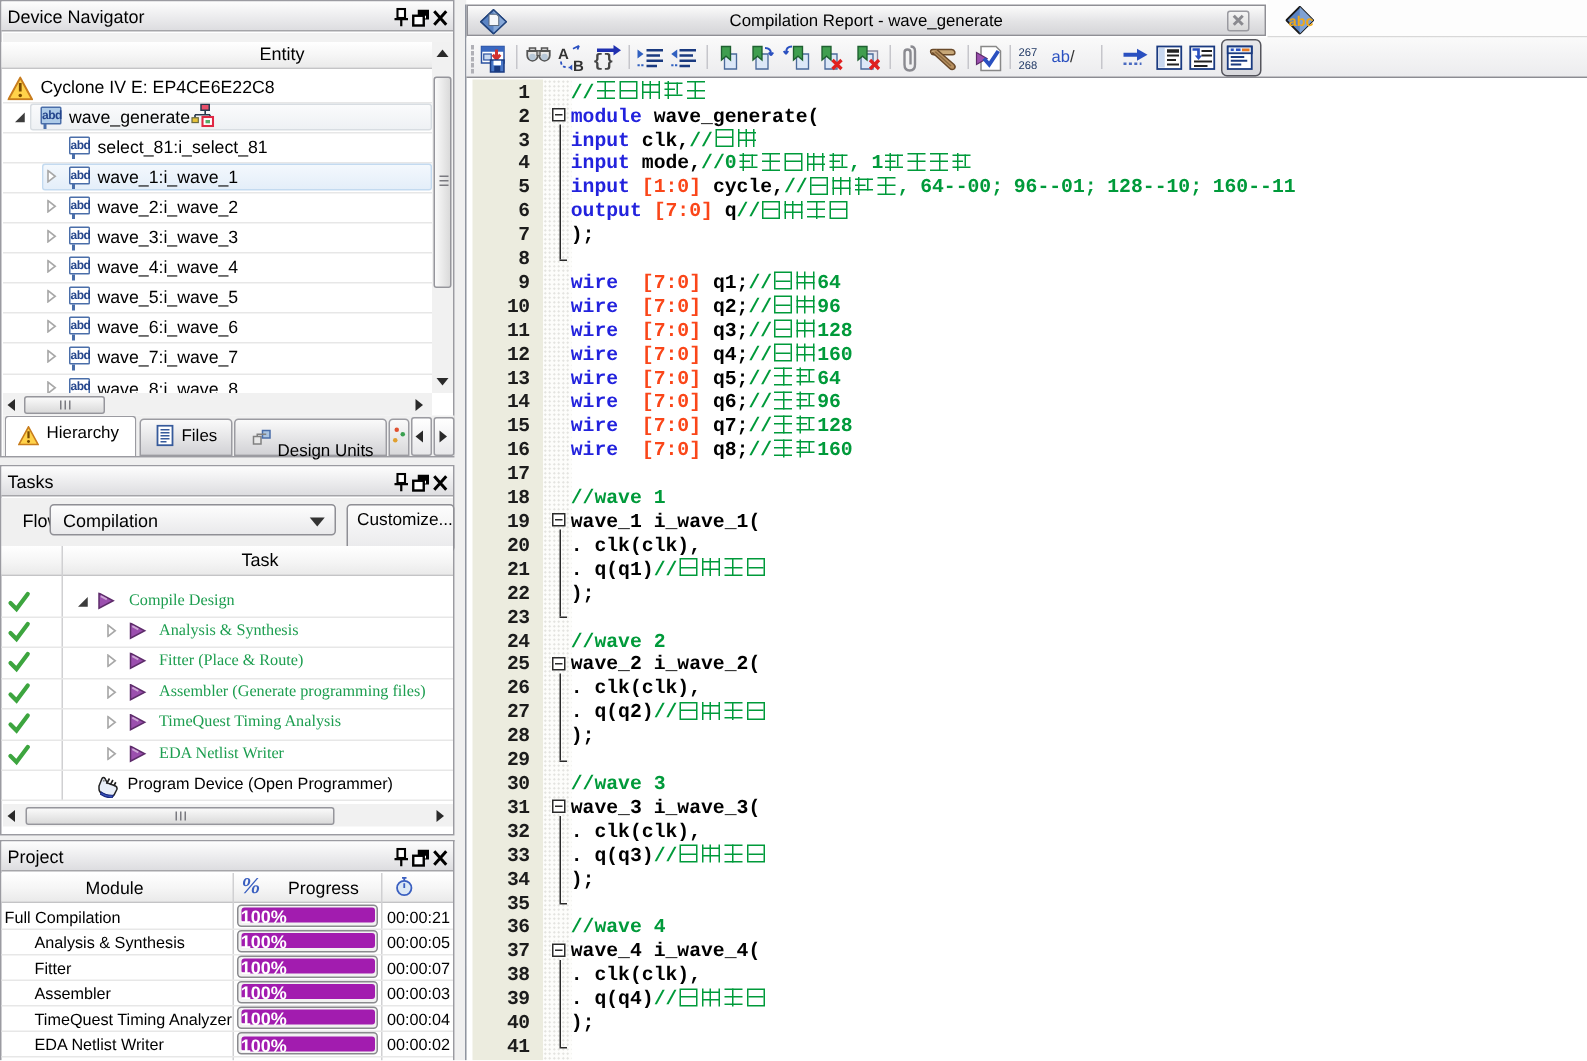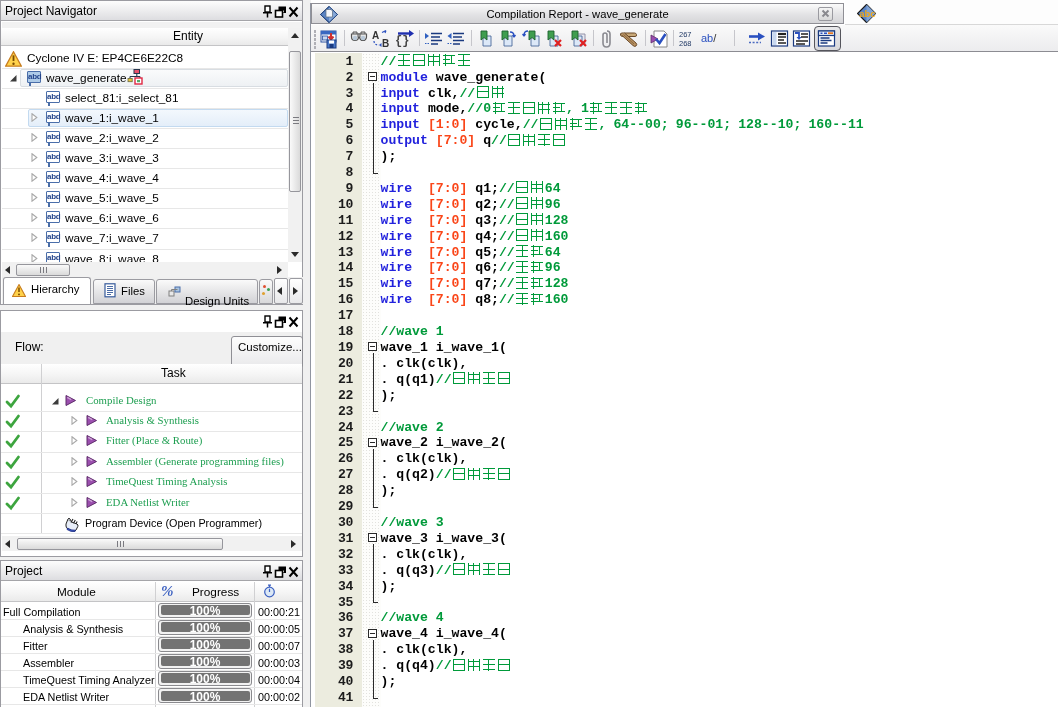--- a/index.html
+++ b/index.html
@@ -15,22 +15,22 @@
 .row { position:absolute; font-size:11.8px; color:#000; white-space:nowrap; }
 .sep { position:absolute; height:1px; background:#e7e7e7; }
 .sbtrack { position:absolute; background:#f1f1f1; }
 .sbthumbv { position:absolute; background:linear-gradient(90deg,#fafafa,#dadada); border:1px solid #96969c; border-radius:2px; }
 .sbthumbh { position:absolute; background:linear-gradient(#fafafa,#dadada); border:1px solid #96969c; border-radius:2px; }
 .abd { position:absolute; width:14px; height:12px; border:1px solid #4a6ea9; border-radius:1px;
   background:#fff; color:#24458c; font-size:8px; font-weight:bold; line-height:10.5px; text-align:center; letter-spacing:-0.3px; }
 .abd:after { content:""; position:absolute; left:0.5px; bottom:-4.5px; width:2.5px; height:4px; background:#4a6ea9; }
 .gtext { color:#1d9e50;font-family:Liberation Serif, serif; } .t11 { font-size:10.8px; }
 .pbar { position:absolute; height:15px; border:1px solid #8a8a8e; border-radius:3px; background:#f2f2f2; padding:1.5px; }
-.pbar>div { width:100%; height:100%; background:#737373; border-radius:2px; color:#fff;
-  font-weight:bold; font-size:12px; text-align:center; line-height:12px; }
+.pbar>div { width:100%; height:100%; background:#a21caf; border-radius:2px; color:#fff;
+  font-weight:bold; font-size:12px; text-align:left; line-height:12px; }
 #editor { position:absolute; left:311px; top:0; width:747px; height:644px; background:#fff; }
 .tbsep { position:absolute; top:5px; width:1px; height:16px; background:#c6c6cb; }
 #nums { position:absolute; font-family:"Liberation Mono", monospace; font-weight:bold;
   font-size:13.1px; line-height:15.9px; color:#1c1c1c; text-align:right; width:42px; letter-spacing:-0.4px; }
 #code { position:absolute; font-family:"Liberation Mono", monospace; font-weight:bold;
   font-size:13.17px; line-height:15.9px; color:#000; white-space:pre; }
 .kw { color:#2222dd; } .num { color:#fa4619; } .cm { color:#009a3a; }
 .c { display:inline-block; width:15px; height:13px; vertical-align:-2px; position:relative; }
 .c:before { content:""; position:absolute; left:1.5px; right:1.5px; top:0.5px; bottom:0.5px; }
 .ca:before { background:
@@ -55,21 +55,21 @@
 .fbox { position:absolute; width:9px; height:9px; border:1px solid #2a2a2a; background:#fff; z-index:3; }
 .fbox:before { content:""; position:absolute; left:1px; right:1px; top:3px; height:1px; background:#2a2a2a; }
 .fline { position:absolute; width:1px; background:#2a2a2a; }
 .ftick { position:absolute; height:1px; background:#2a2a2a; }
 </style></head>
 <body>
 <div id="page">
 <div class="a" style="left:0;top:0;width:311px;height:707px;background:#f0f0f0"></div>
 
 <div class="panel" style="top:0;height:305px">
-<div class="ptitle">Project Navigator</div>
+<div class="ptitle">Device Navigator</div>
 <svg class="a" style="left:258px;top:4px" width="44" height="15" viewBox="0 0 44 15">
         <g stroke="#000" fill="#fff">
           <rect x="6" y="1" width="5" height="6" stroke-width="1.4"></rect>
           <path d="M4 7.7 h9 M8.5 8 v4.5" stroke-width="1.5" fill="none"></path>
         </g>
         <rect x="19.5" y="1.5" width="7.5" height="6.5" fill="#000"></rect>
         <rect x="21" y="5.5" width="4" height="1.8" fill="#fff"></rect>
         <rect x="16.5" y="5.5" width="7" height="6.5" fill="#fff" stroke="#000" stroke-width="1.6"></rect>
         <path d="M30.5 2.5 L38.5 11.5 M38.5 2.5 L30.5 11.5" stroke="#000" stroke-width="2"></path>
       </svg>
@@ -193,32 +193,39 @@
 <div class="a" style="left:273px;top:277px;width:14px;height:26px;background:linear-gradient(#fff,#e8e8ea);border:1px solid #9b9ba1;border-radius:2px"></div>
 <svg class="a" style="left:274px;top:284px" width="12" height="12" viewBox="0 0 12 12">
         <polygon points="7,2 2,6 7,10" fill="#2a2a2a"></polygon>
       </svg>
 <div class="a" style="left:288px;top:277px;width:14px;height:26px;background:linear-gradient(#fff,#e8e8ea);border:1px solid #9b9ba1;border-radius:2px"></div>
 <svg class="a" style="left:289px;top:284px" width="12" height="12" viewBox="0 0 12 12">
         <polygon points="3,2 8,6 3,10" fill="#2a2a2a"></polygon>
       </svg>
 </div>
 <div class="panel" style="top:310px;height:247px">
+<div class="ptitle">Tasks</div>
 <svg class="a" style="left:258px;top:4px" width="44" height="15" viewBox="0 0 44 15">
         <g stroke="#000" fill="#fff">
           <rect x="6" y="1" width="5" height="6" stroke-width="1.4"></rect>
           <path d="M4 7.7 h9 M8.5 8 v4.5" stroke-width="1.5" fill="none"></path>
         </g>
         <rect x="19.5" y="1.5" width="7.5" height="6.5" fill="#000"></rect>
         <rect x="21" y="5.5" width="4" height="1.8" fill="#fff"></rect>
         <rect x="16.5" y="5.5" width="7" height="6.5" fill="#fff" stroke="#000" stroke-width="1.6"></rect>
         <path d="M30.5 2.5 L38.5 11.5 M38.5 2.5 L30.5 11.5" stroke="#000" stroke-width="2"></path>
       </svg>
 <div class="a" style="left:0;top:21px;width:301px;height:32px;background:#f0f0f0"></div>
 <div class="row" style="left:14px;top:29px;font-size:12px">Flow:</div>
+<div class="a" style="left:32px;top:25px;width:191px;height:21px;background:linear-gradient(#fdfdfd,#e9e9eb);border:1px solid #8f8f95;border-radius:3px">
+        <div class="row" style="left:8px;top:3px;font-size:12px">Compilation</div>
+        <svg class="a" style="right:6px;top:7px" width="11" height="8" viewBox="0 0 11 8">
+          <polygon points="0.5,1 10.5,1 5.5,7" fill="#333"></polygon>
+        </svg>
+      </div>
 <div class="a" style="left:230px;top:25px;width:72px;height:32px;background:linear-gradient(#fdfdfd,#e9e9eb);border:1px solid #8f8f95;border-radius:3px">
         <div class="row" style="left:6px;top:4px;font-size:11.5px">Customize...</div>
       </div>
 <div class="hdr" style="left:0;top:53px;width:301px;height:20px;line-height:19px">
         <span style="position:absolute;left:160px">Task</span>
       </div>
 <div class="a" style="left:40px;top:53px;width:1px;height:170px;background:#d0d0d2"></div>
 <div class="sep" style="left:0;top:99.9px;width:301px"></div>
 <svg class="a" style="left:4px;top:82.5px" width="16" height="15" viewBox="0 0 16 15">
         <path d="M2 8 L6 12 L13.5 2" stroke="#3da53f" stroke-width="2.8" fill="none" stroke-linecap="round"></path>

